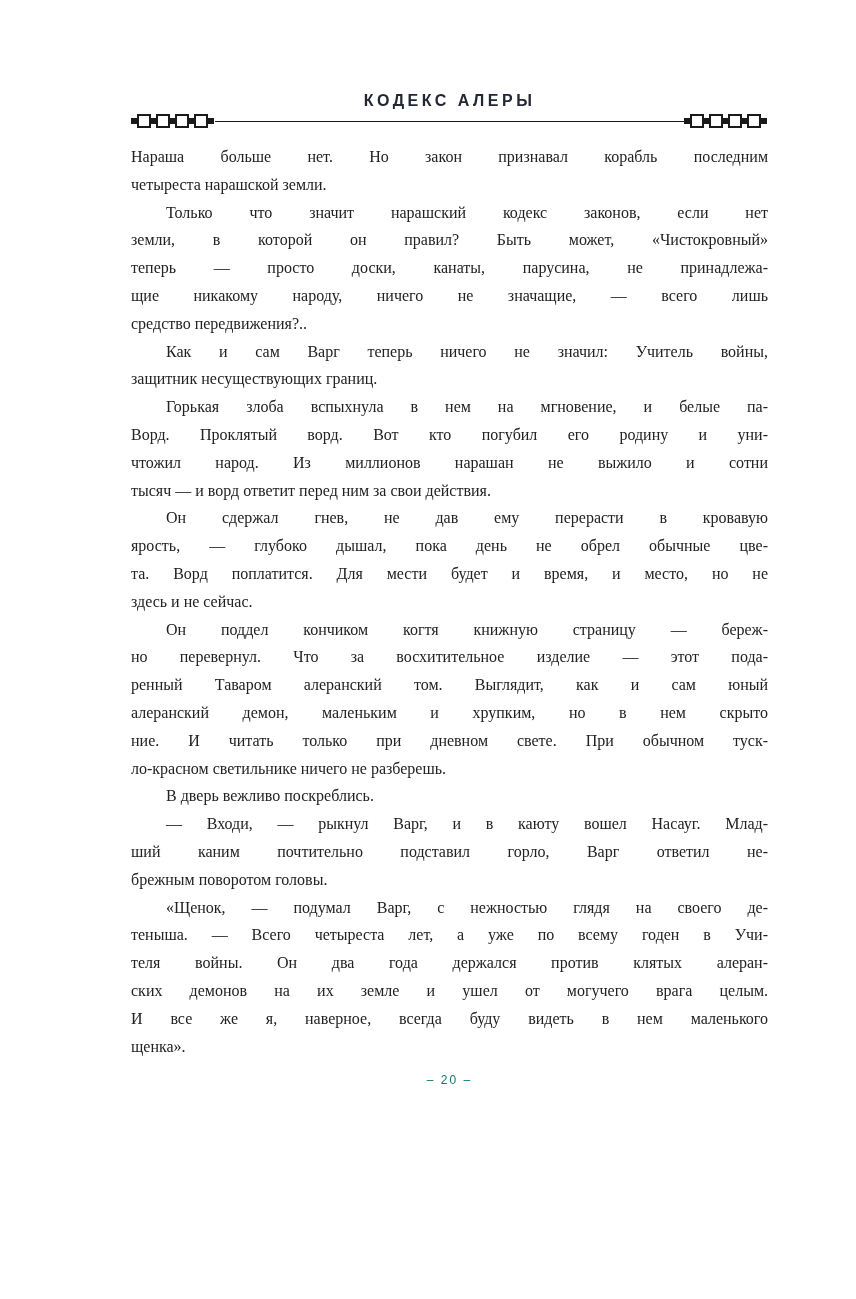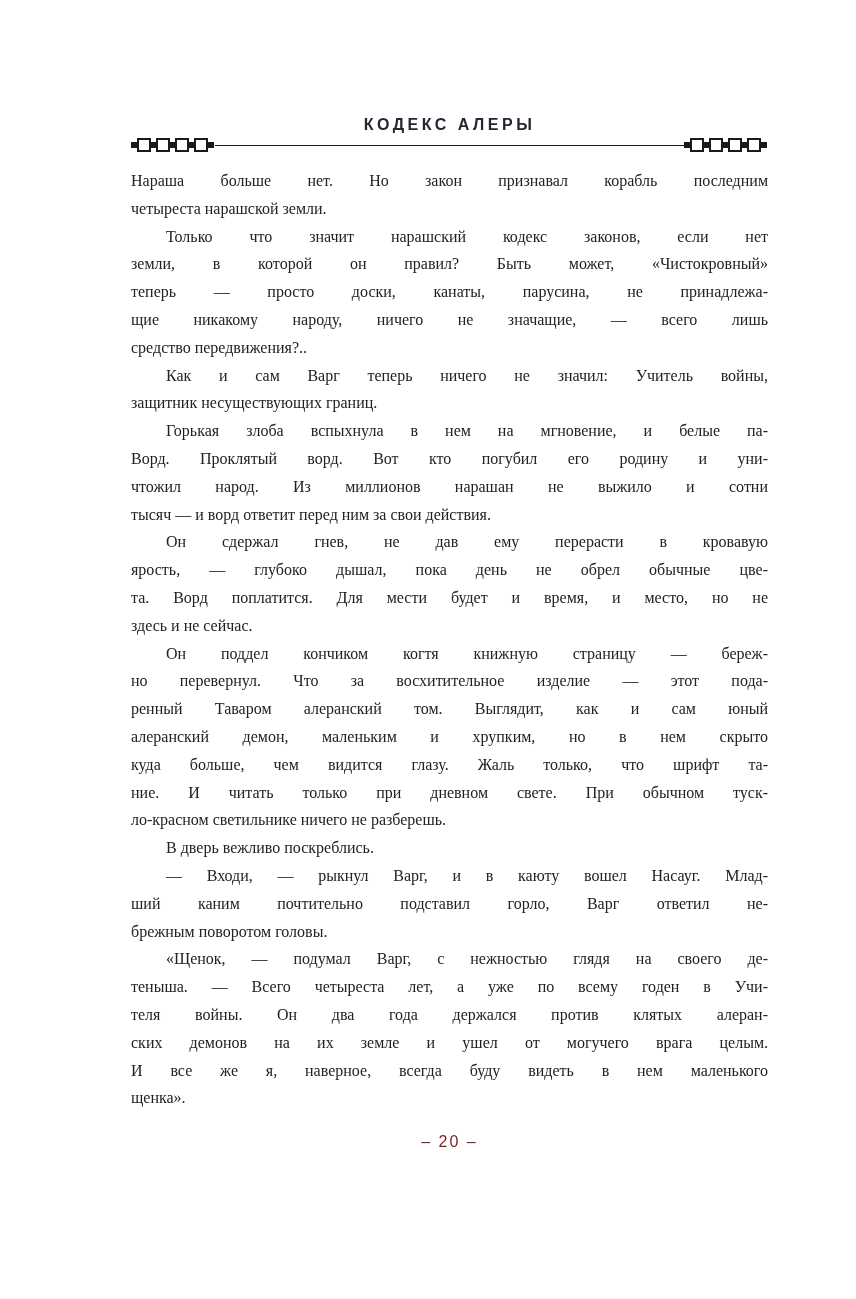--- a/index.html
+++ b/index.html
@@ -17,21 +17,21 @@
   }
   .page {
     position: absolute;
     left: 131px;
     top: 0;
     width: 637px;
     height: 1299px;
   }
   
   .running-head {
-    padding-top: 116px;
+    padding-top: 92px;
     text-align: center;
   }
   .running-head .title {
     font-family: "Liberation Sans", sans-serif;
     font-size: 16px;
     line-height: 18px;
     letter-spacing: 3.5px;
     font-weight: bold;
     color: #222733;
   }
@@ -61,26 +61,26 @@
     overflow: hidden;
   }
   .line.last {
     text-align-last: left;
   }
   .line.first {
     text-indent: 35px;
   }
   
   .folio {
-    margin-top: 21px;
+    margin-top: 13px;
     text-align: center;
     font-family: "Liberation Sans", sans-serif;
-    font-size: 16px;
+    font-size: 12px;
     letter-spacing: 2px;
-    color: #7f1d1d;
+    color: #0f766e;
   }
 </style>
 </head>
 <body>
 
 <div class="page">
 
   <div class="running-head">
     <div class="title">КОДЕКС АЛЕРЫ</div>
     <div class="rule-row">
@@ -140,21 +140,20 @@
         <div class="line first">Он сдержал гнев, не дав ему перерасти в кровавую</div>
         <div class="line">ярость, — глубоко дышал, пока день не обрел обычные цве-</div>
         <div class="line">та. Ворд поплатится. Для мести будет и время, и место, но не</div>
         <div class="line last">здесь и не сейчас.</div>
       </div>
       <div>
         <div class="line first">Он поддел кончиком когтя книжную страницу — береж-</div>
         <div class="line">но перевернул. Что за восхитительное изделие — этот пода-</div>
         <div class="line">ренный Таваром алеранский том. Выглядит, как и сам юный</div>
         <div class="line">алеранский демон, маленьким и хрупким, но в нем скрыто</div>
-        <div class="line">куда больше, чем видится глазу. Жаль только, что шрифт та-</div>
         <div class="line">ние. И читать только при дневном свете. При обычном туск-</div>
         <div class="line last">ло-красном светильнике ничего не разберешь.</div>
       </div>
       <div>
         <div class="line last first">В дверь вежливо поскреблись.</div>
       </div>
       <div>
         <div class="line first">— Входи, — рыкнул Варг, и в каюту вошел Насауг. Млад-</div>
         <div class="line">ший каним почтительно подставил горло, Варг ответил не-</div>
         <div class="line last">брежным поворотом головы.</div>

